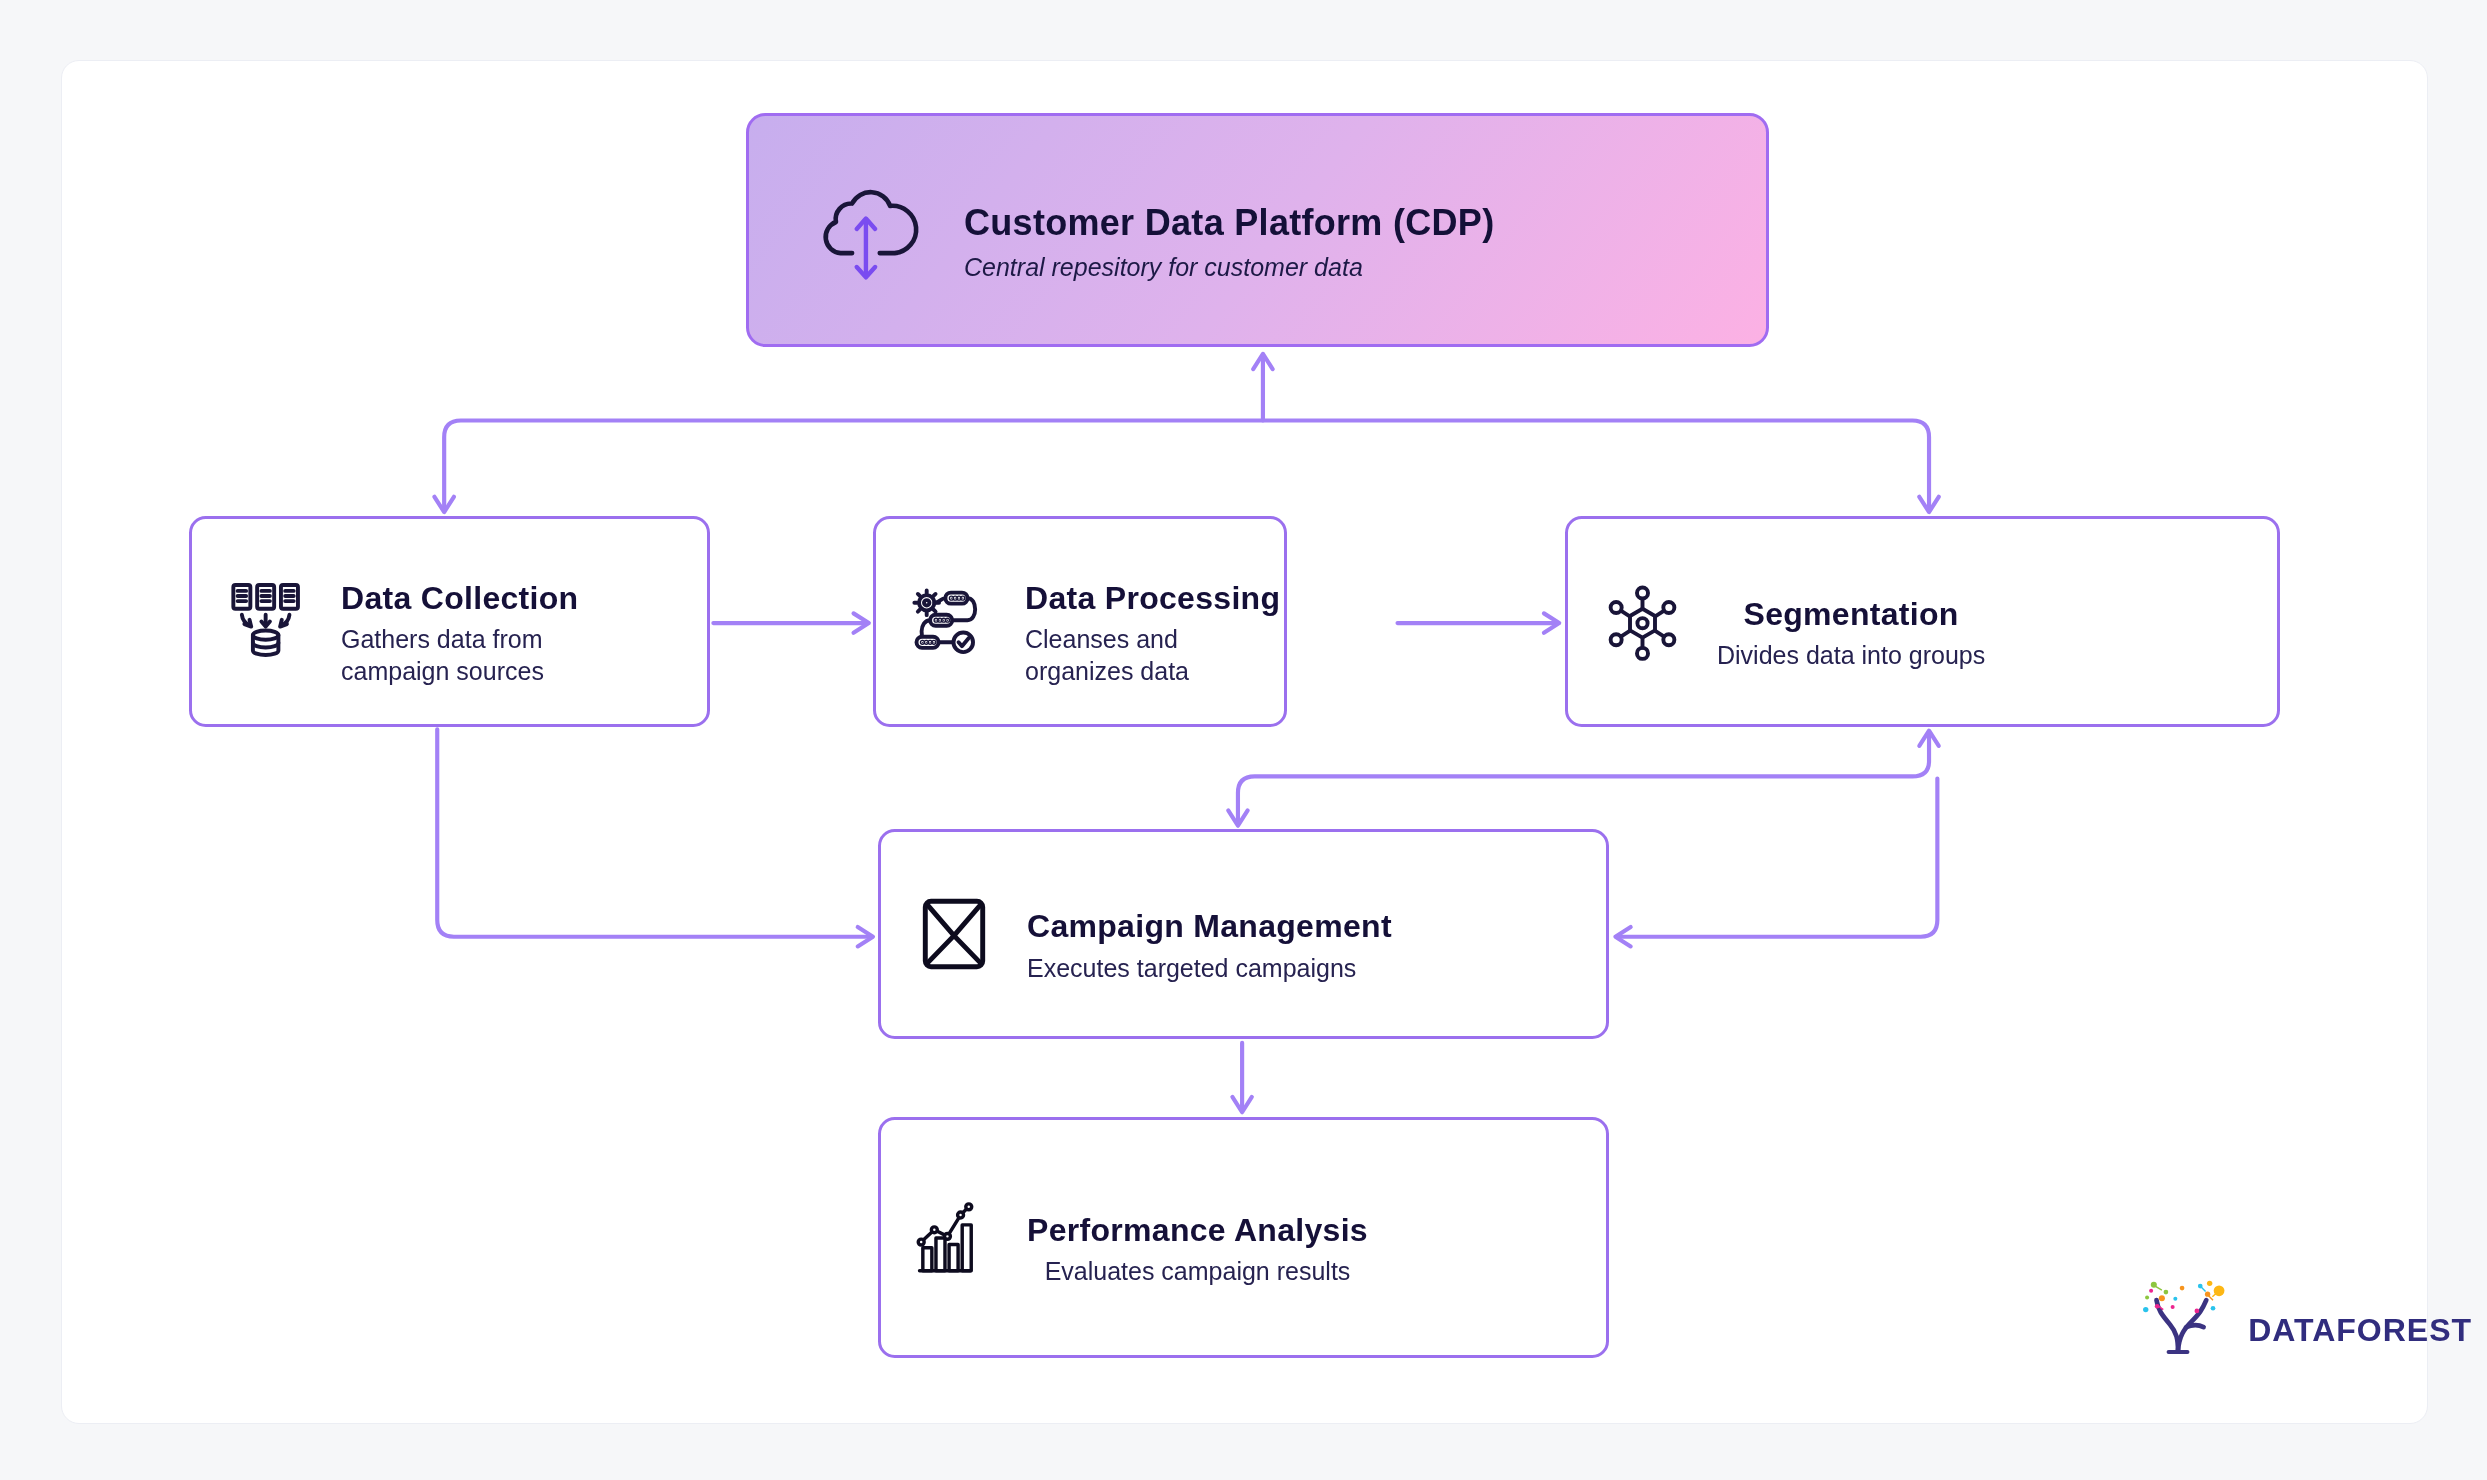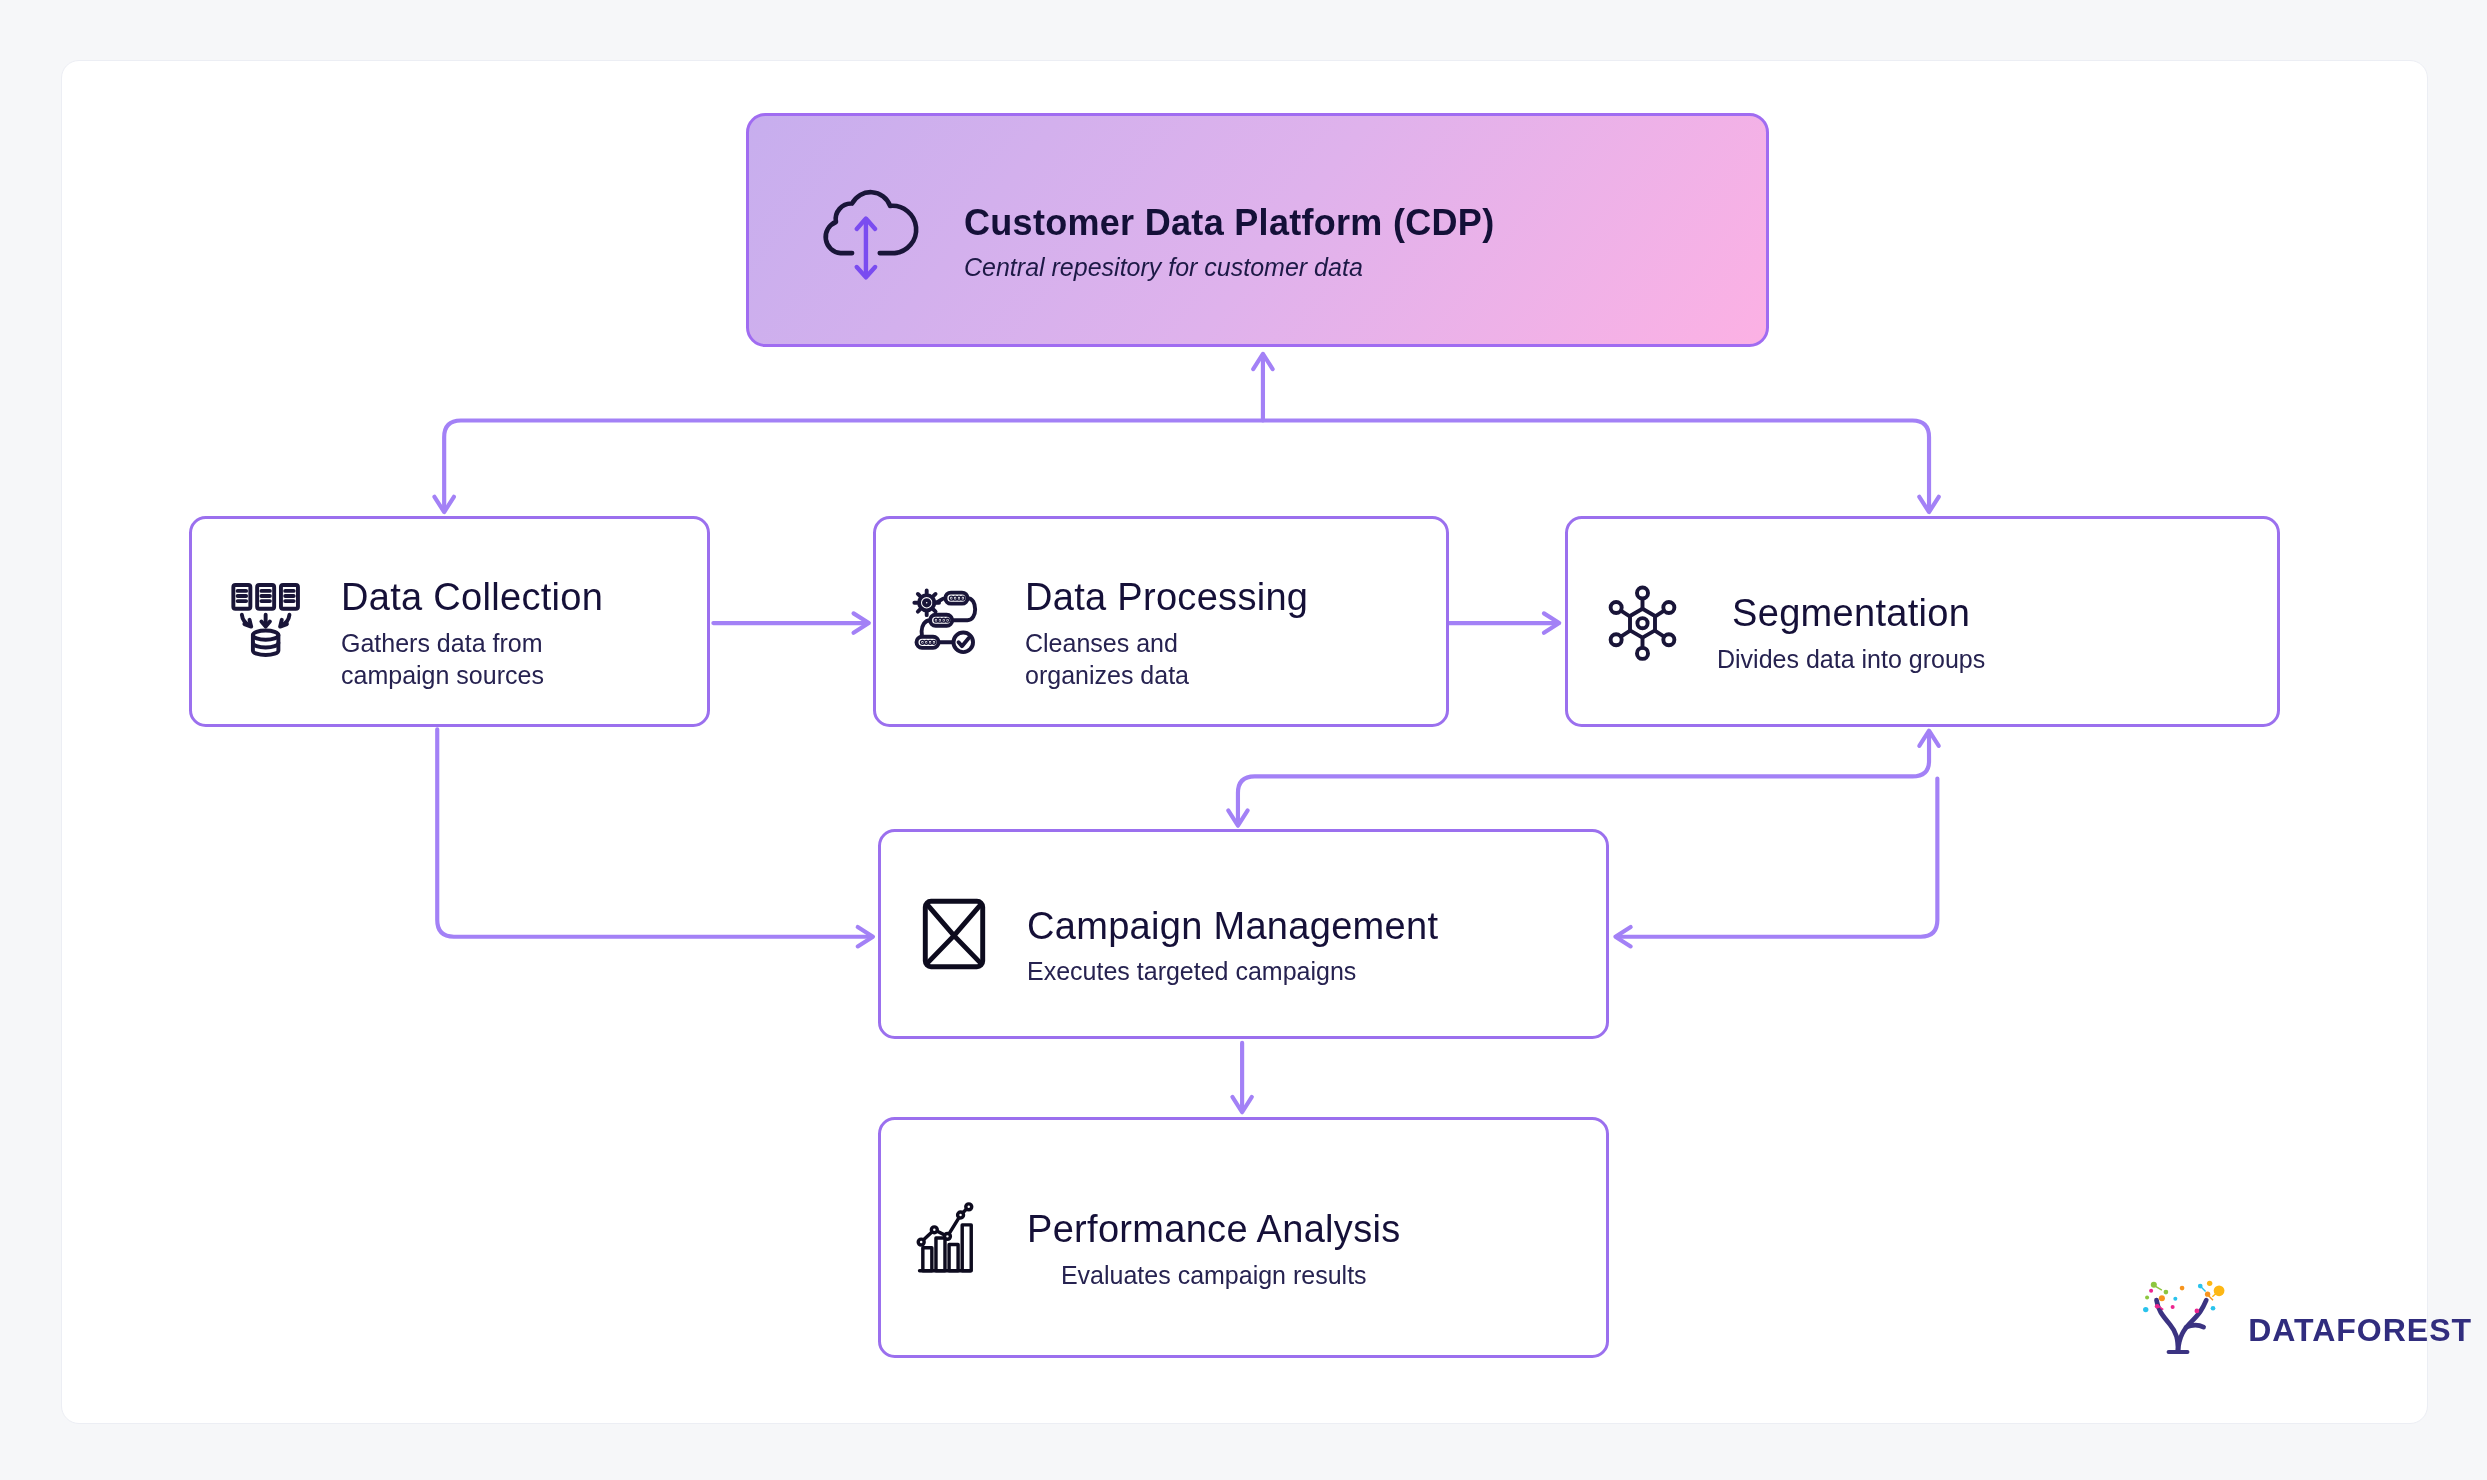--- a/index.html
+++ b/index.html
@@ -5,30 +5,30 @@
   html,body{margin:0;padding:0;width:2487px;height:1480px;background:#f6f7f9;overflow:hidden;
             font-family:"Liberation Sans",sans-serif;}
   .stage{position:absolute;inset:0;width:2487px;height:1480px;}
   .card{position:absolute;left:61px;top:60px;width:2365px;height:1362px;background:#ffffff;
         border:1.4px solid #eceef4;border-radius:18px;}
   .connectors{position:absolute;left:0;top:0;width:2487px;height:1480px;z-index:2;}
   .node{position:absolute;z-index:3;background:#ffffff;border:3.5px solid #9b70ee;border-radius:16.7px;
         display:flex;align-items:center;padding-left:32px;box-sizing:border-box;gap:32px;}
   .node .icon{flex:0 0 auto;display:flex;align-items:center;justify-content:center;}
   .node-text{display:flex;flex-direction:column;justify-content:center;margin-top:24px;}
-  .node-title{font-size:38px;font-weight:400;color:#151038;line-height:1.15;letter-spacing:0.3px;}
+  .node-title{font-size:32px;font-weight:700;color:#151038;line-height:1.15;letter-spacing:0.3px;}
   .node-sub{font-size:25px;font-weight:400;color:#262250;line-height:1.28;margin-top:7px;}
   .cdp{position:absolute;left:746px;top:113px;width:1023px;height:234px;z-index:3;
        background:linear-gradient(128deg,#c7aeee 0%,#dfb2ec 52%,#fcb1e4 100%);
        border:3.5px solid #a06cf1;border-radius:19.4px;display:flex;align-items:center;
        padding-left:57px;box-sizing:border-box;gap:37px;}
   .cdp-title{font-size:36px;font-weight:700;color:#141038;letter-spacing:0.3px;}
   .cdp-sub{font-size:25px;font-weight:400;color:#1d1946;margin-top:9.7px;font-style:italic;}
   .n-dc{left:189px;top:516px;width:521px;height:211px;}
-  .n-dp{left:873px;top:516px;width:576px;height:211px;}
+  .n-dp{left:873px;top:516px;width:414px;height:211px;}
   .n-seg{left:1565px;top:516px;width:715px;height:211px;text-align:center;}
   .n-cm{left:878px;top:829px;width:731px;height:210px;}
   .n-pa{left:878px;top:1117px;width:731px;height:241px;text-align:center;}
   .sub-dc{max-width:236px;}
   .sub-dp{max-width:201px;}
   .logo{position:absolute;left:2143px;top:1280px;z-index:3;display:flex;align-items:flex-end;gap:4.2px;}
   .logo-text{font-size:32px;font-weight:700;color:#312d7e;letter-spacing:1px;padding-bottom:7px;}
 </style>
 </head>
 <body>

